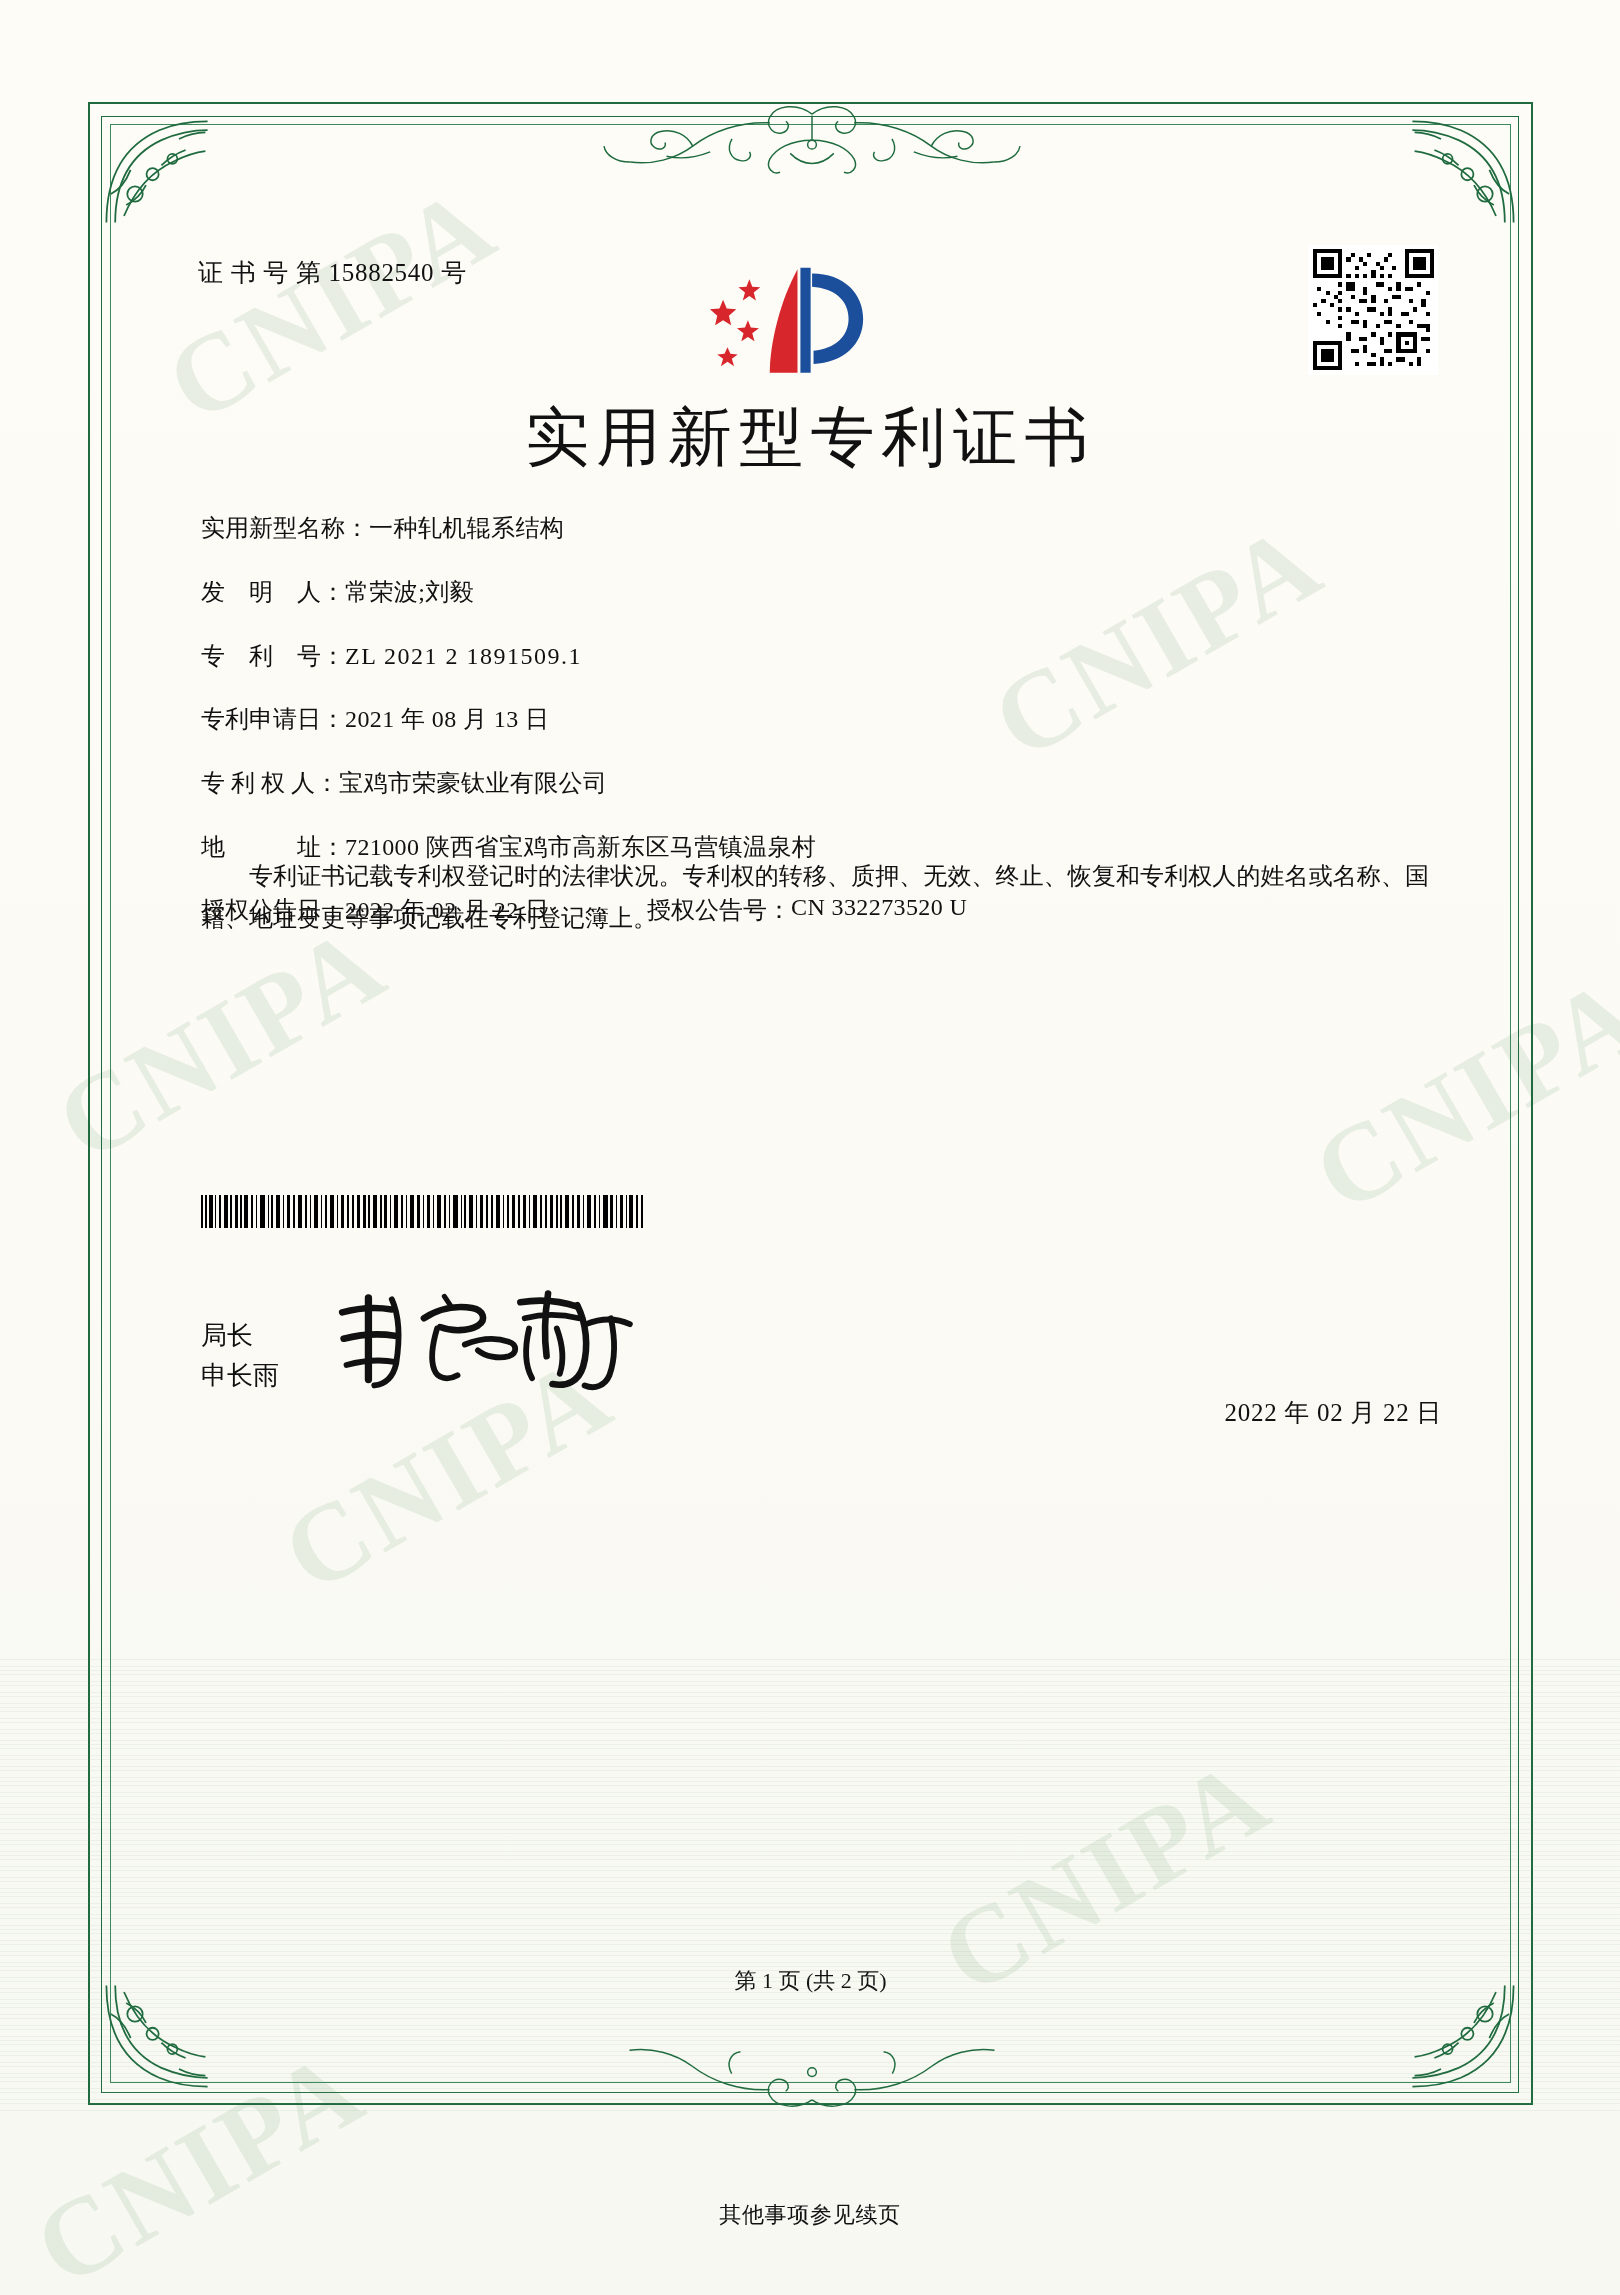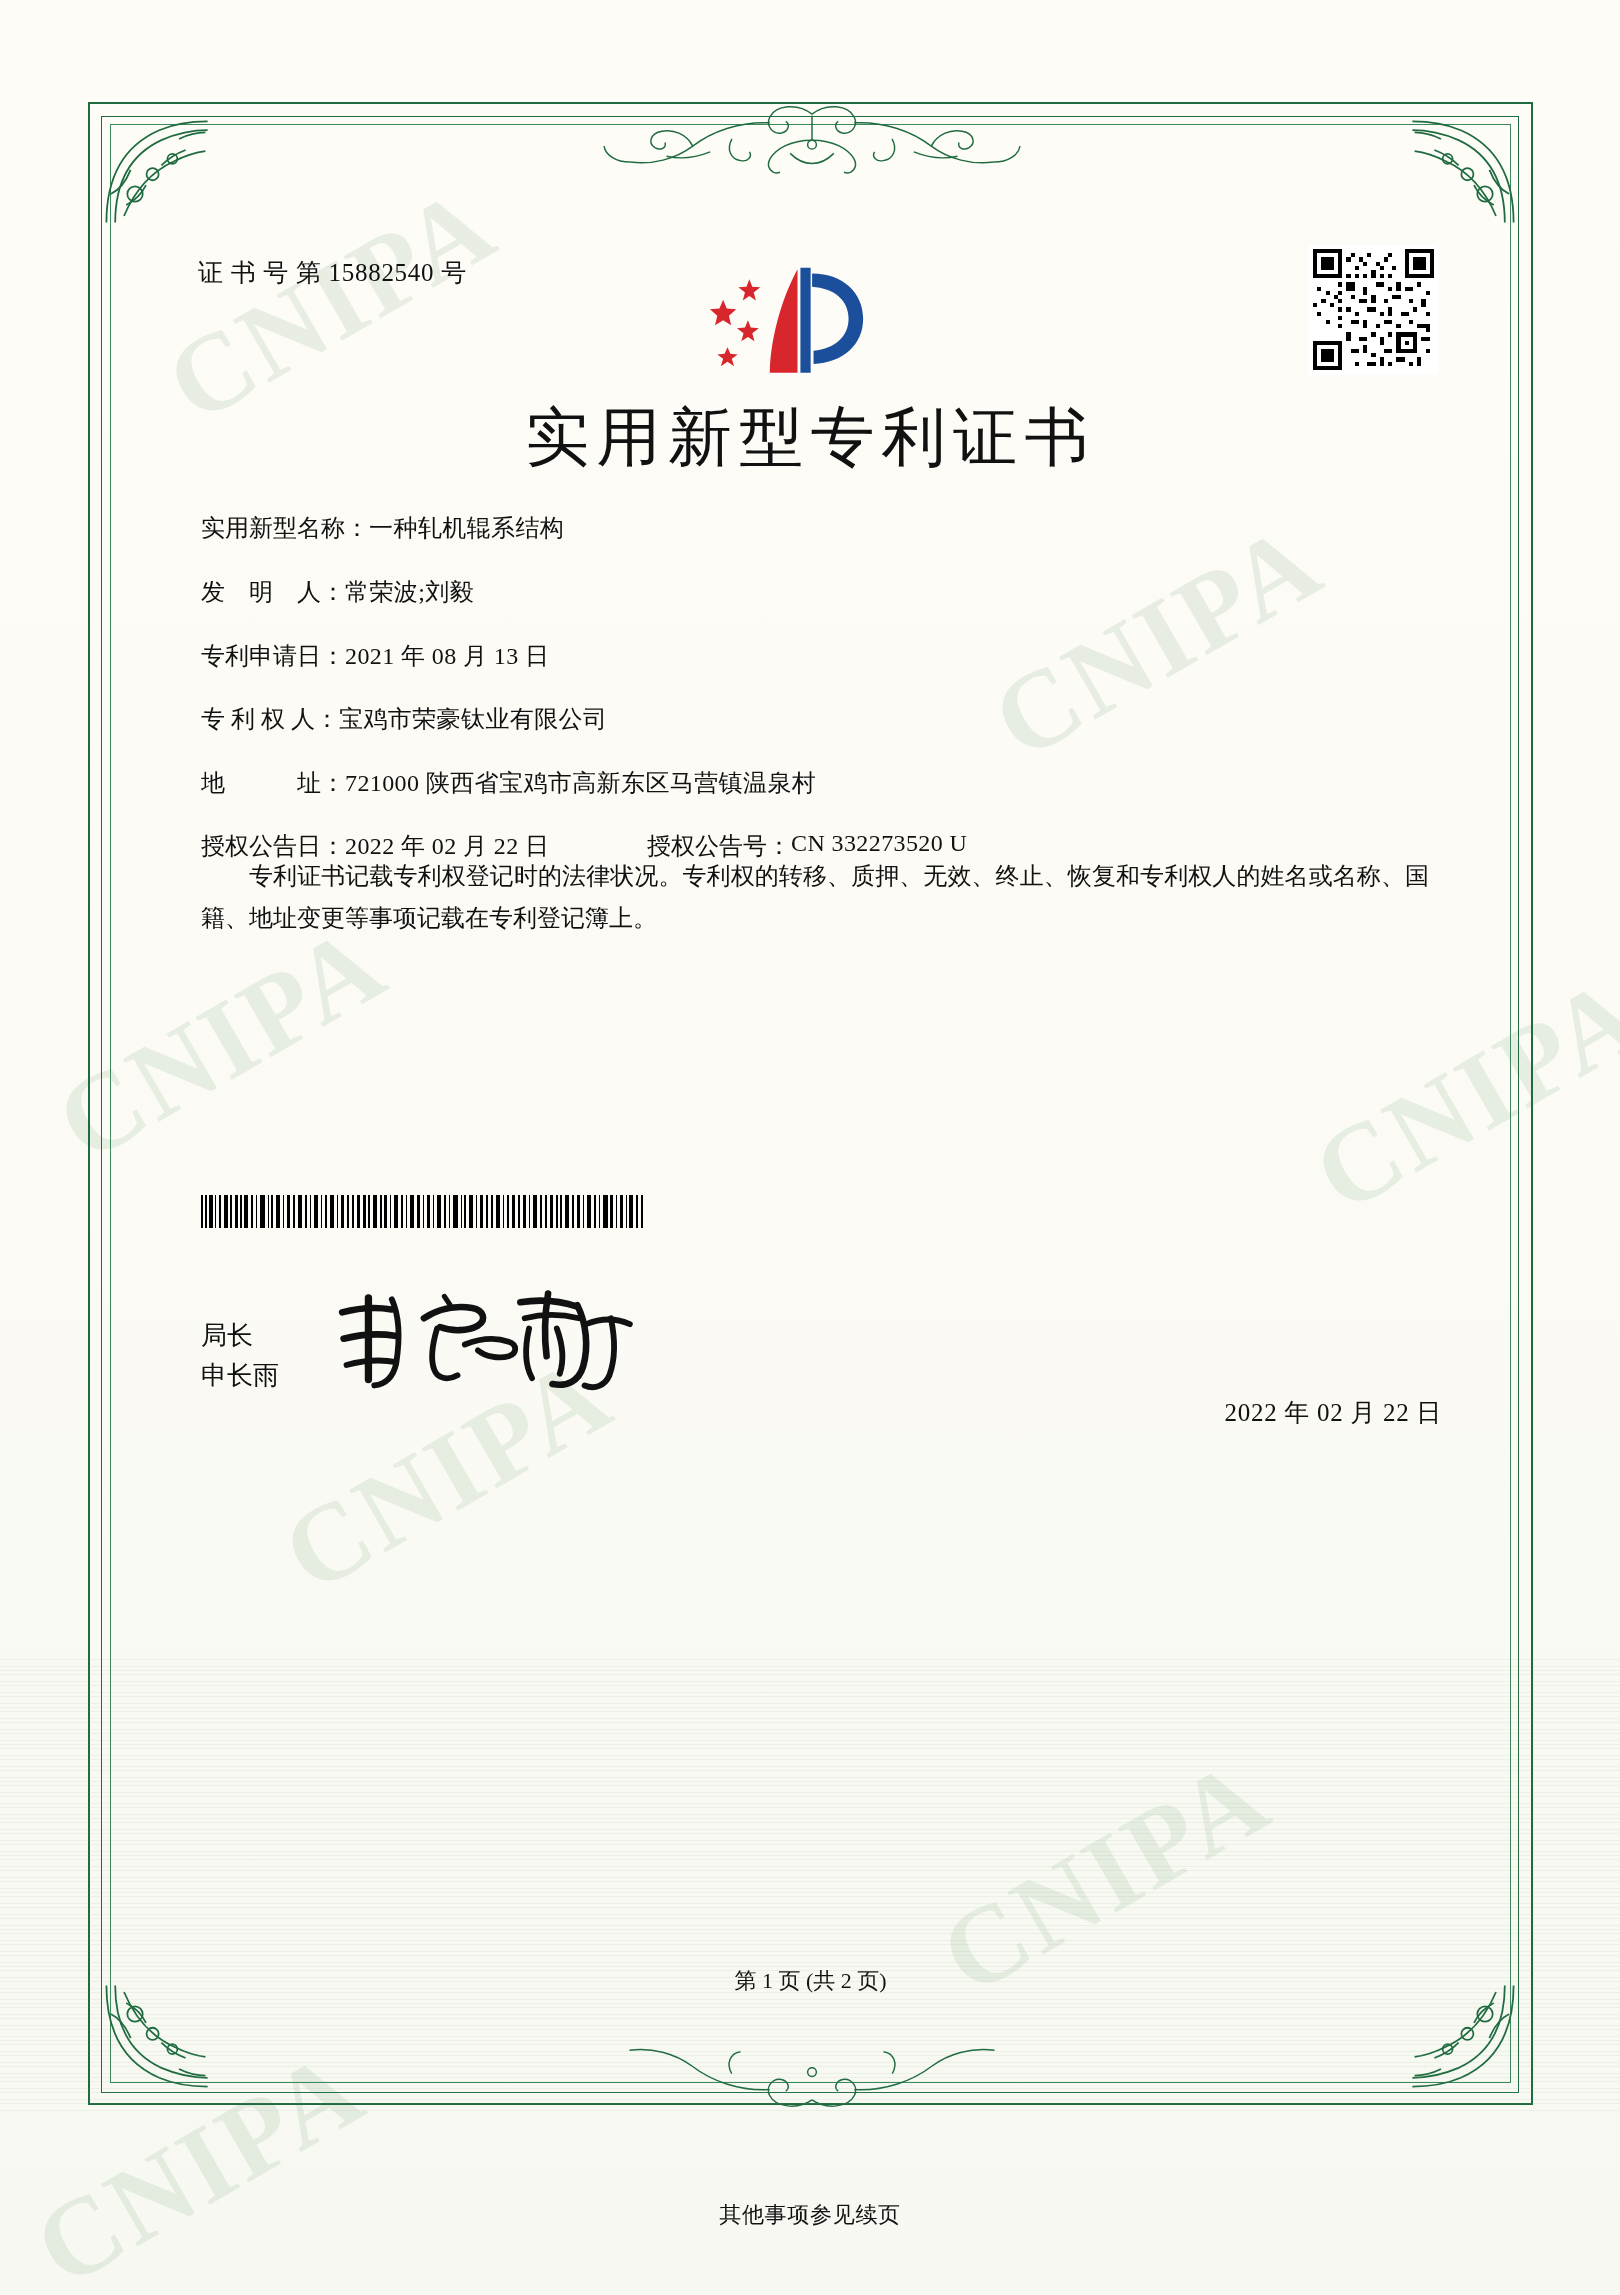--- a/index.html
+++ b/index.html
@@ -531,20 +531,24 @@
     <div class="title">实用新型专利证书</div>
 
     <div class="fields">
       <div class="field-row">
         <span class="field-label">实用新型名称：</span>
         <span class="field-value">一种轧机辊系结构</span>
       </div>
       <div class="field-row">
         <span class="field-label">发　明　人：</span>
         <span class="field-value">常荣波;刘毅</span>
+      </div>
+      <div class="field-row patnum">
+        <span class="field-label">专　利　号：</span>
+        <span class="field-value">ZL 2021 2 1891509.1</span>
       </div>
       <div class="field-row">
         <span class="field-label">专利申请日：</span>
         <span class="field-value">2021 年 08 月 13 日</span>
       </div>
       <div class="field-row">
         <span class="field-label">专 利 权 人：</span>
         <span class="field-value">宝鸡市荣豪钛业有限公司</span>
       </div>
       <div class="field-row">

